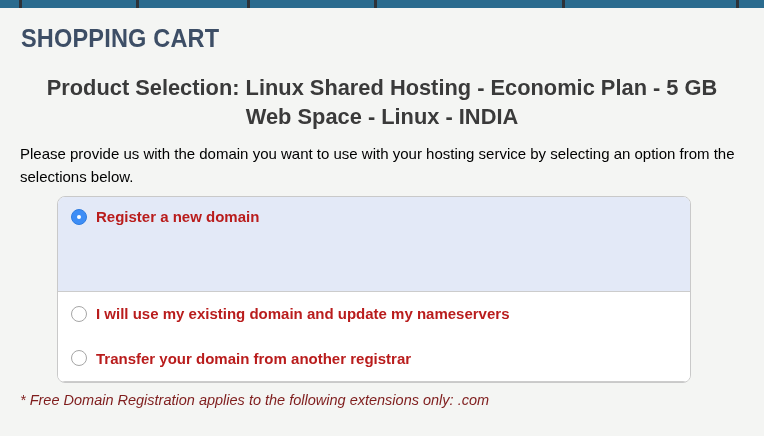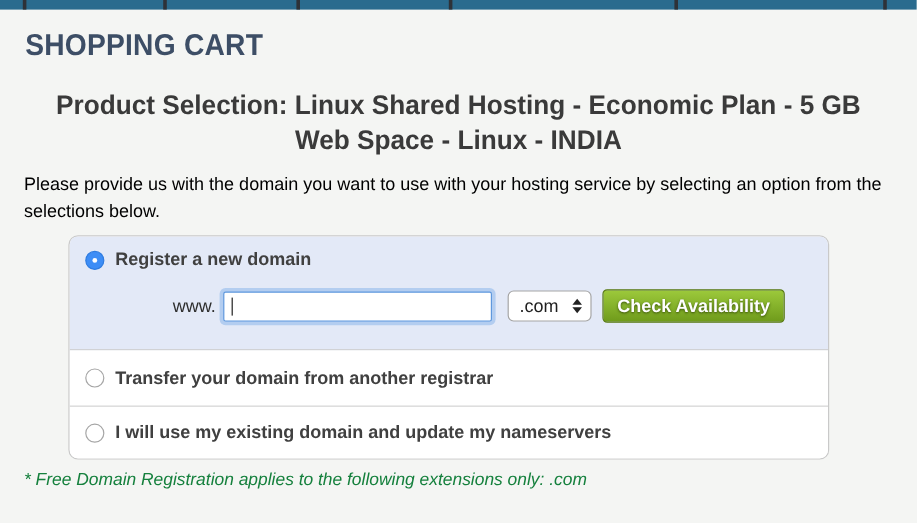--- a/index.html
+++ b/index.html
@@ -53,21 +53,21 @@
   .opt-row.first {
     display: block;
     background: #e3e9f7;
     height: 95px;
     border-bottom: 1px solid #cccccc;
     padding: 11px 13px 0 13px;
   }
   .opt-row.second { height: 47px; border-bottom: 1px solid #cccccc; }
   .opt-row.third  { height: 43px; }
   .opt-head { display: flex; align-items: center; }
-  .opt-label { font-size: 15px; font-weight: bold; color: #404040; margin-left: 9px; }
+  .opt-label { font-size: 15px; font-weight: bold; color: #b91c1c; margin-left: 9px; }
   
   .radio {
     width: 16px; height: 16px; border-radius: 50%;
     flex: 0 0 16px; position: relative;
   }
   .radio.off { background: #fff; border: 1px solid #a6a6a6; }
   .radio.on  { background: #3d8df6; border: 1px solid #2f7ce0; }
   .radio.on .dot {
     position: absolute; left: 5px; top: 5px;
     width: 4px; height: 4px; border-radius: 50%;
@@ -118,21 +118,21 @@
     height: 28px; padding: 0 11px;
     background: linear-gradient(#9cc93b, #6f9b1b);
     border: 1px solid #55770f; border-radius: 4px;
     color: #ffffff; font-weight: bold; font-size: 15px;
     font-family: "Liberation Sans", sans-serif;
     text-shadow: 0 1px 2px rgba(40,60,0,0.85);
     cursor: pointer;
   }
   .footnote {
     position: absolute; top: 392px; left: 20px;
-    font-style: italic; font-size: 14.5px; color: #15803d;
+    font-style: italic; font-size: 14.5px; color: #7f1d1d;
   }
 </style>
 </head>
 <body>
 
 <div class="nav-strip">
   <div class="nav-divider" style="left:19px"></div>
   <div class="nav-divider" style="left:136px"></div>
   <div class="nav-divider" style="left:247px"></div>
   <div class="nav-divider" style="left:374px"></div>
@@ -148,42 +148,27 @@
 
 <div class="form-box">
 
   <div class="opt-row first">
     <div class="opt-head">
       <span class="radio on">
           <span class="dot"></span>
         </span>
       <span class="opt-label">Register a new domain</span>
     </div>
-    <div class="input-row">
-      <span class="www-label">www.</span>
-      <span class="input-wrap">
-        <input class="domain-input" type="text" value="" style="">
-        <span class="caret"></span>
-      </span>
-      <div class="tld-select">
-        <span>.com</span>
-        <span class="stepper">
-          <span class="tri-up"></span>
-          <span class="tri-down"></span>
-        </span>
-      </div>
-      <button class="check-btn">Check Availability</button>
-    </div>
+  </div>
+
+  <div class="opt-row third">
+    <span class="radio off"></span>
+    <span class="opt-label">I will use my existing domain and update my nameservers</span>
   </div>
 
   <div class="opt-row second">
     <span class="radio off"></span>
     <span class="opt-label">Transfer your domain from another registrar</span>
   </div>
 
-  <div class="opt-row third">
-    <span class="radio off"></span>
-    <span class="opt-label">I will use my existing domain and update my nameservers</span>
-  </div>
-
 </div>
 
 <p class="footnote">* Free Domain Registration applies to the following extensions only: .com</p>
 
 </body></html>

